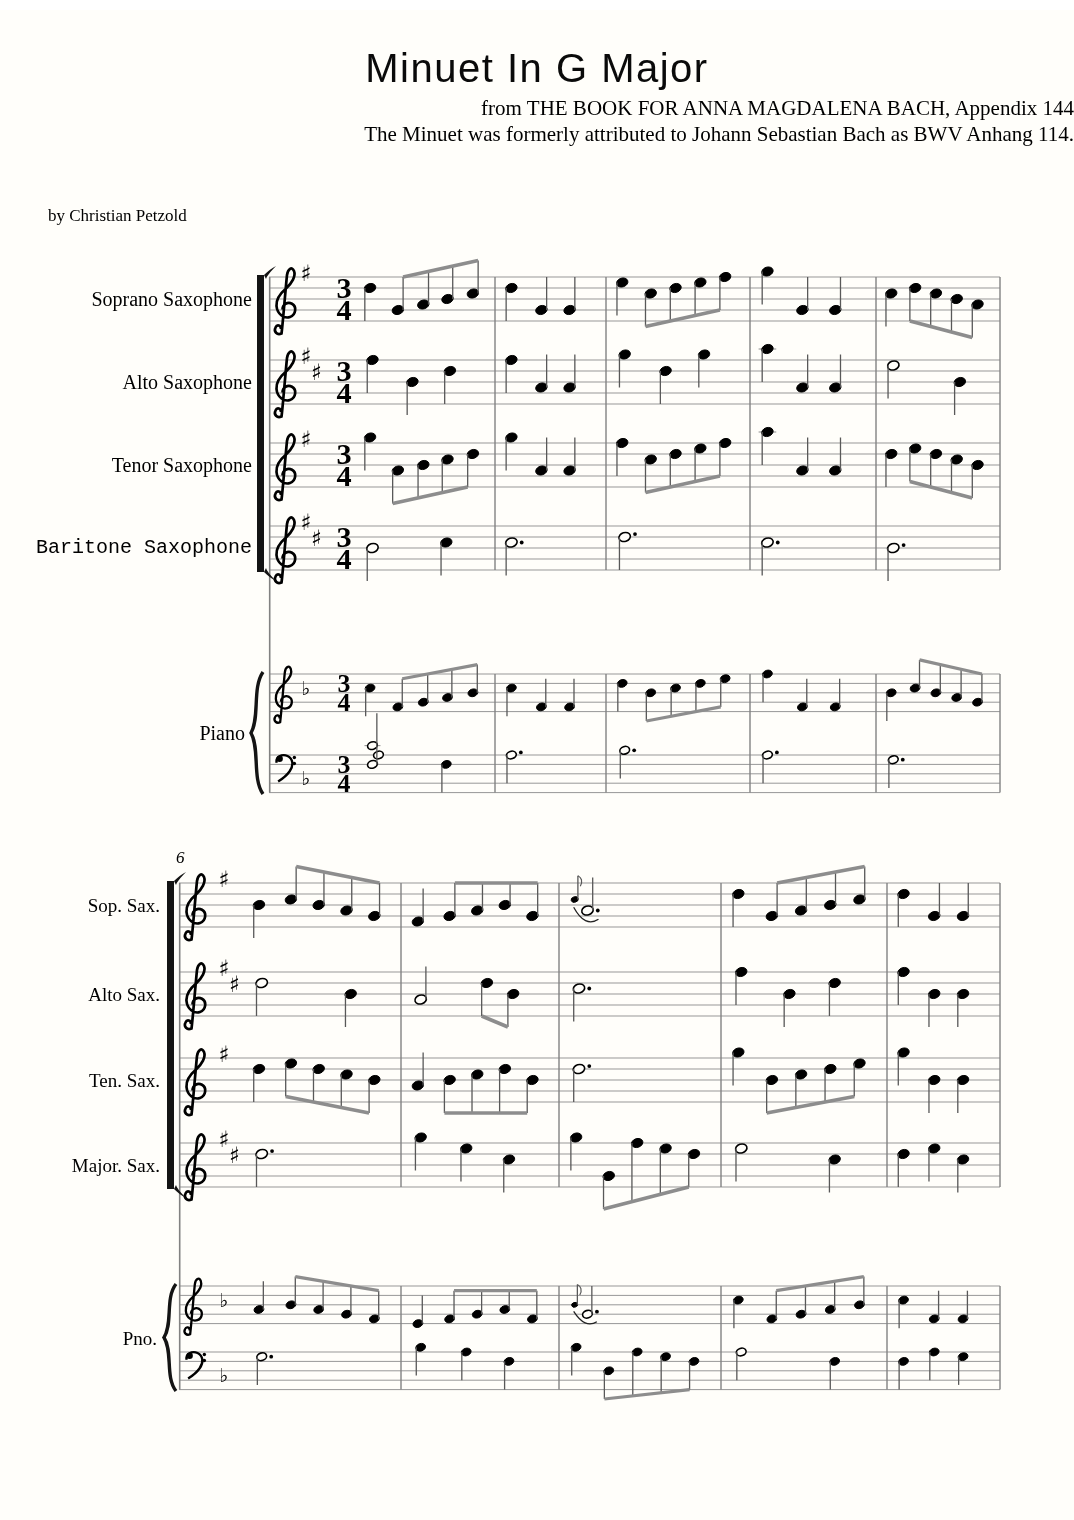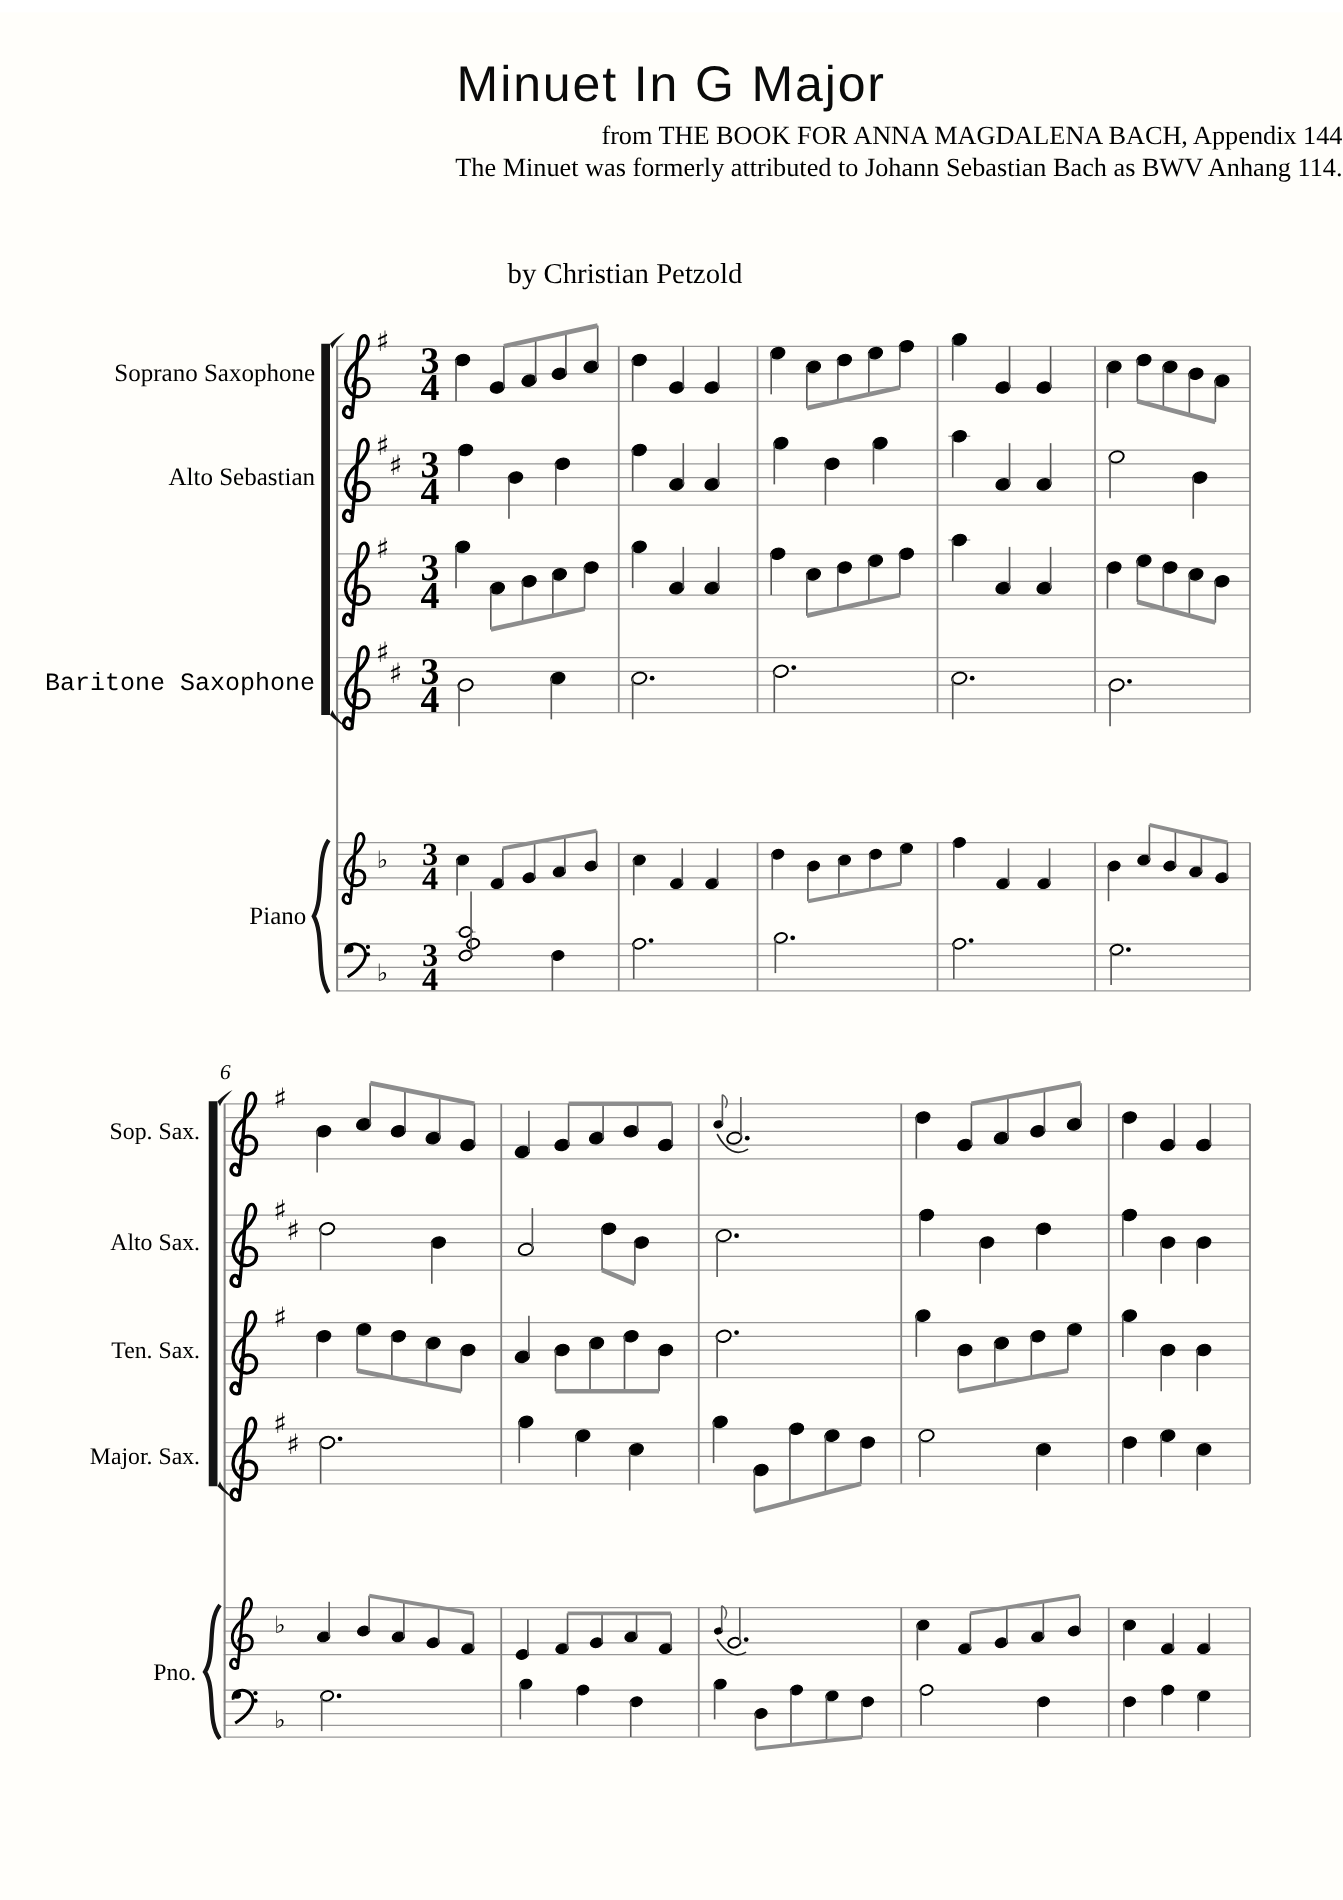--- a/index.html
+++ b/index.html
@@ -3,38 +3,39 @@
 <meta charset="utf-8">
 <style>
   html,body{margin:0;padding:0;}
   .page{position:relative;width:1074px;height:1520px;background:#fffefa;overflow:hidden;
         font-family:"Liberation Serif",serif;color:#000;margin-top:10px;}
   .title{position:absolute;top:36px;left:0;width:100%;text-align:center;
          font-family:"Liberation Sans",sans-serif;font-size:40px;letter-spacing:1.5px;color:#0a0a0a;}
   .sub{position:absolute;left:0;width:100%;text-align:right;font-size:21px;}
   .sub1{top:86px;}
   .sub2{top:112px;}
-  .composer{position:absolute;top:196px;left:0;width:1000px;text-align:center;font-size:23px;}
+  .composer{position:absolute;top:196px;left:0;width:1000px;text-align:left;font-size:17px;padding-left:48px;}
   .mnum{position:absolute;left:176px;top:838px;font-size:17px;font-style:italic;}
   .ilabel{position:absolute;text-align:right;font-size:20px;line-height:26px;}
   .ilabel.s2{font-size:19px;}
   svg.notation{position:absolute;top:0;left:0;}
 </style>
 </head>
 <body>
 
 <div class="page" style="background: rgb(255, 254, 250);">
   <div class="title">Minuet In G Major</div>
   <div class="sub sub1">from THE BOOK FOR ANNA MAGDALENA BACH, Appendix 144</div>
   <div class="sub sub2">The Minuet was formerly attributed to Johann Sebastian Bach as BWV Anhang 114.</div>
   <div class="composer">by Christian Petzold</div>
   <div class="mnum">6</div>
 
   <div class="ilabel" style="left:0;top:276px;width:252px;">Soprano Saxophone</div>
-  <div class="ilabel" style="left:0;top:359px;width:252px;">Alto Sebastian</div>
+  <div class="ilabel" style="left:0;top:359px;width:252px;">Alto Saxophone</div>
+  <div class="ilabel" style="left:0;top:442px;width:252px;">Tenor Saxophone</div>
   <div class="ilabel" style="left:0;top:525px;width:252px;font-family:Liberation Mono, monospace;">Baritone Saxophone</div>
   <div class="ilabel" style="left:0;top:710px;width:245px;">Piano</div>
 
   <div class="ilabel s2" style="left:0;top:883px;width:160px;">Sop. Sax.</div>
   <div class="ilabel s2" style="left:0;top:972px;width:160px;">Alto Sax.</div>
   <div class="ilabel s2" style="left:0;top:1058px;width:160px;">Ten. Sax.</div>
   <div class="ilabel s2" style="left:0;top:1143px;width:160px;">Major. Sax.</div>
   <div class="ilabel s2" style="left:0;top:1316px;width:157px;">Pno.</div>
 
   <svg id="notation" class="notation" width="1074" height="1520">

